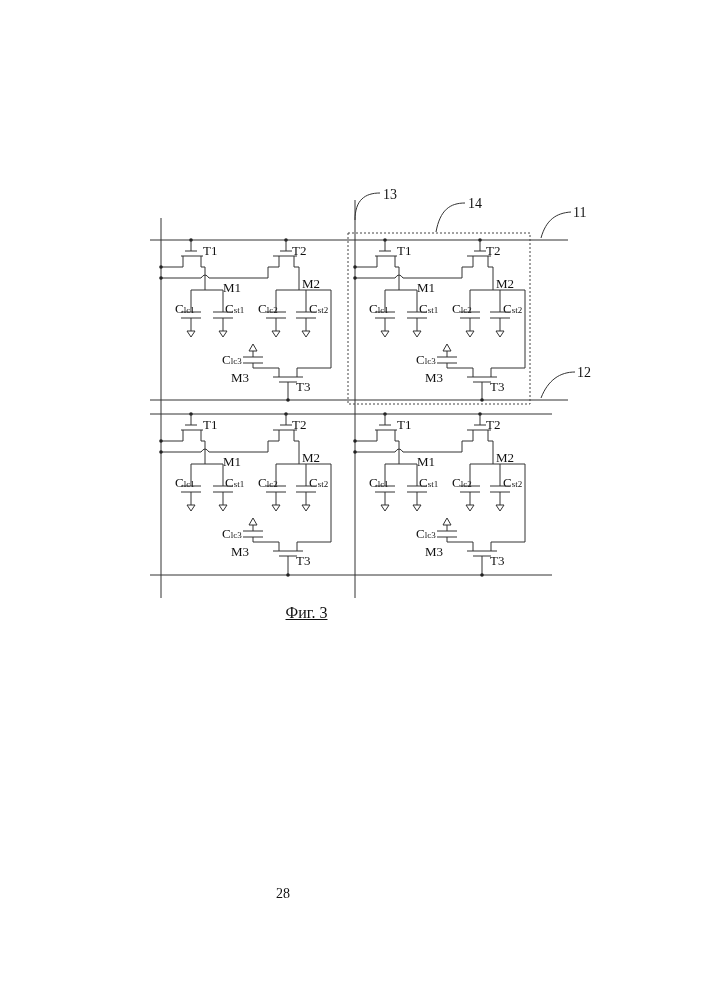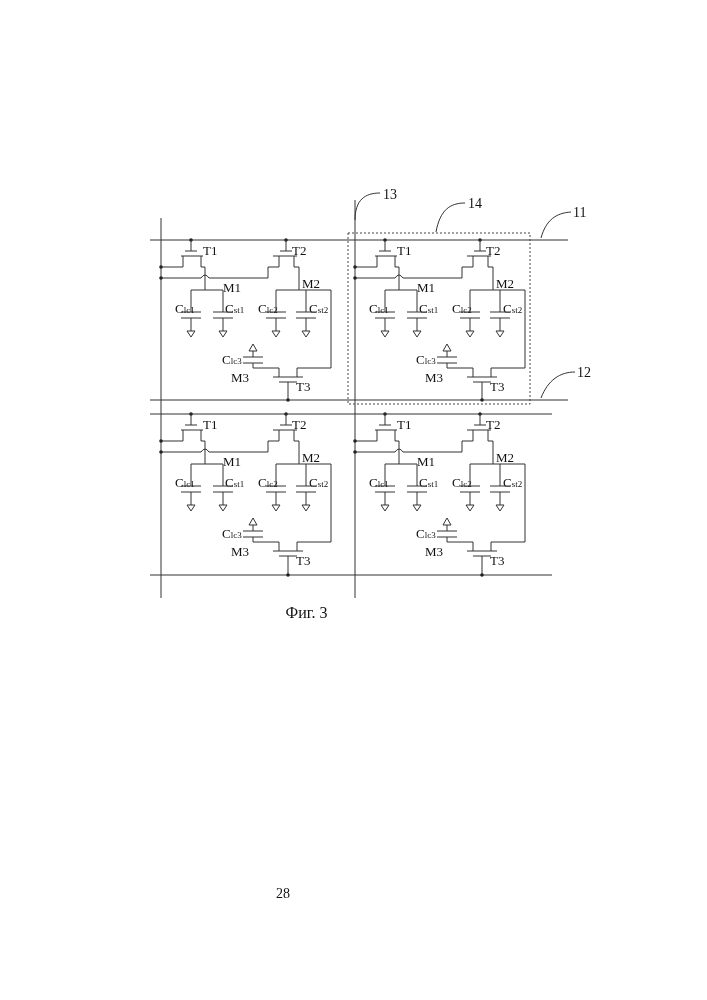--- a/index.html
+++ b/index.html
@@ -1,18 +1,18 @@
 <!DOCTYPE html>
 <html><head>
 <meta charset="utf-8">
 <style>
   html,body{margin:0;padding:0;background:#fff;}
   body{width:707px;height:1000px;position:relative;overflow:hidden;font-family:"Liberation Serif",serif;color:#111;}
   #fig{position:absolute;left:0;top:0;}
-  .caption{position:absolute;left:0;width:613px;top:604px;text-align:center;font-size:16px;}
+  .caption{position:absolute;left:0;width:613px;top:604px;text-align:center;font-size:16px;text-decoration:underline;}
   .pagenum{position:absolute;left:0;width:566px;top:886px;text-align:center;font-size:14px;}
   svg text{font-family:"Liberation Serif",serif;fill:#111;}
 </style>
 </head>
 <body>
 
 <svg id="fig" width="707" height="1000" viewBox="0 0 707 1000">
   <g id="gridlines" stroke="#333" stroke-width="1" fill="none">
       <line x1="161" y1="218" x2="161" y2="598"></line>
       <line x1="355" y1="200" x2="355" y2="598"></line>

